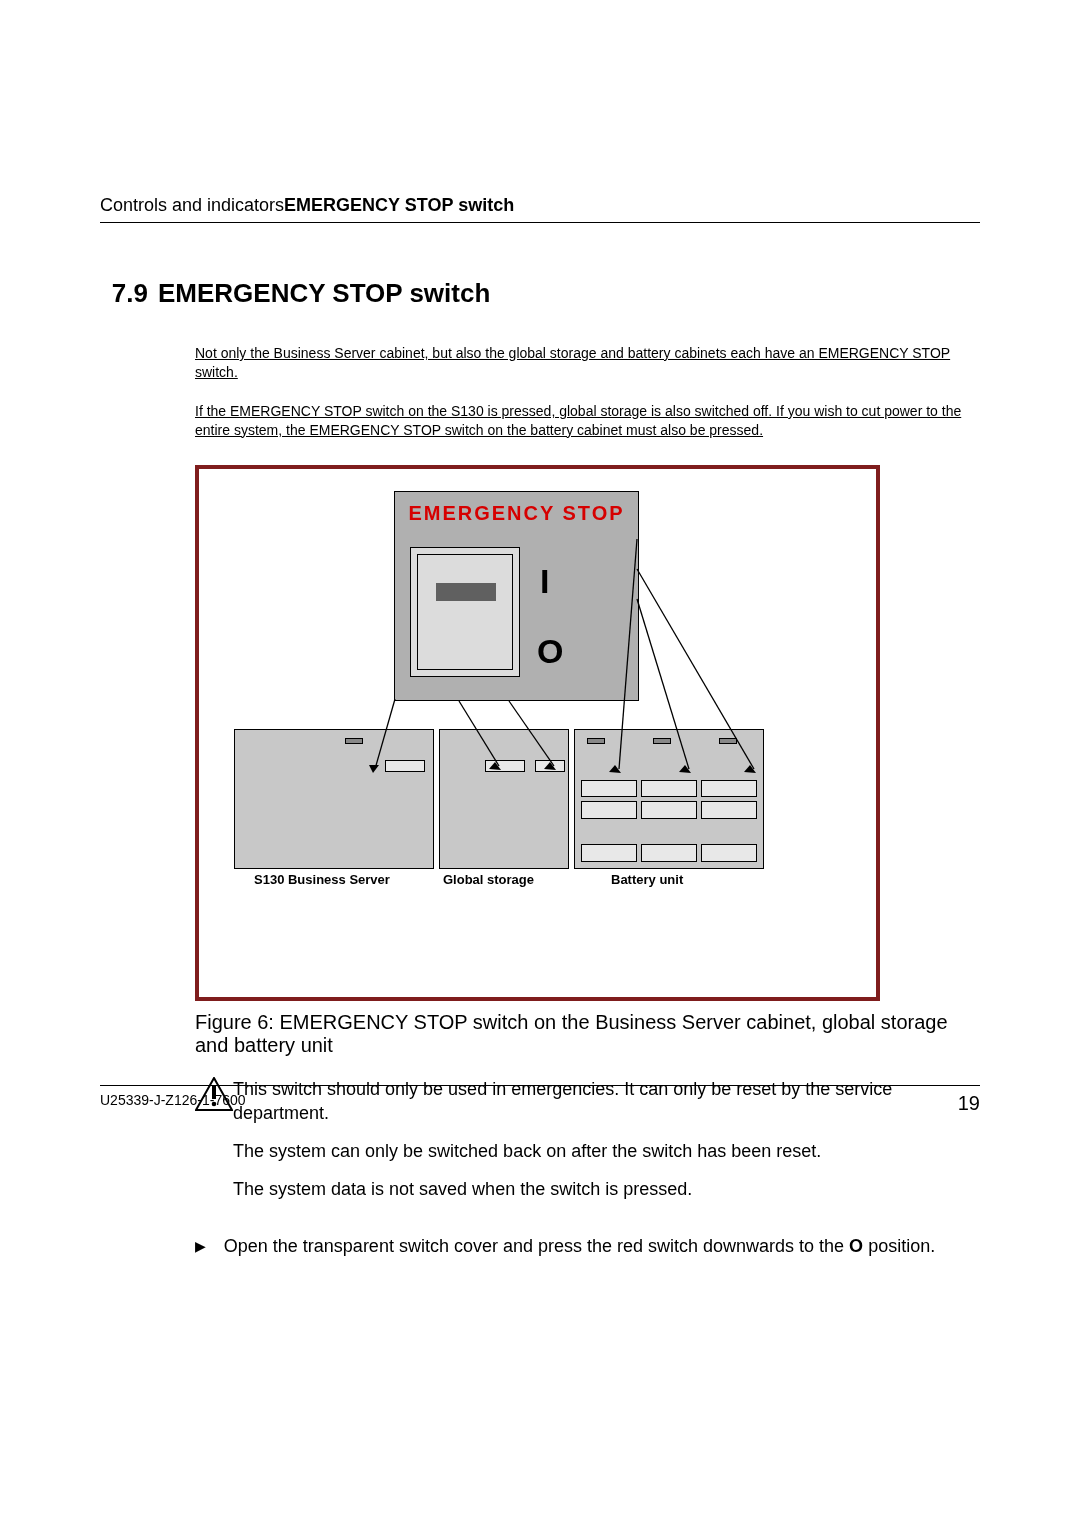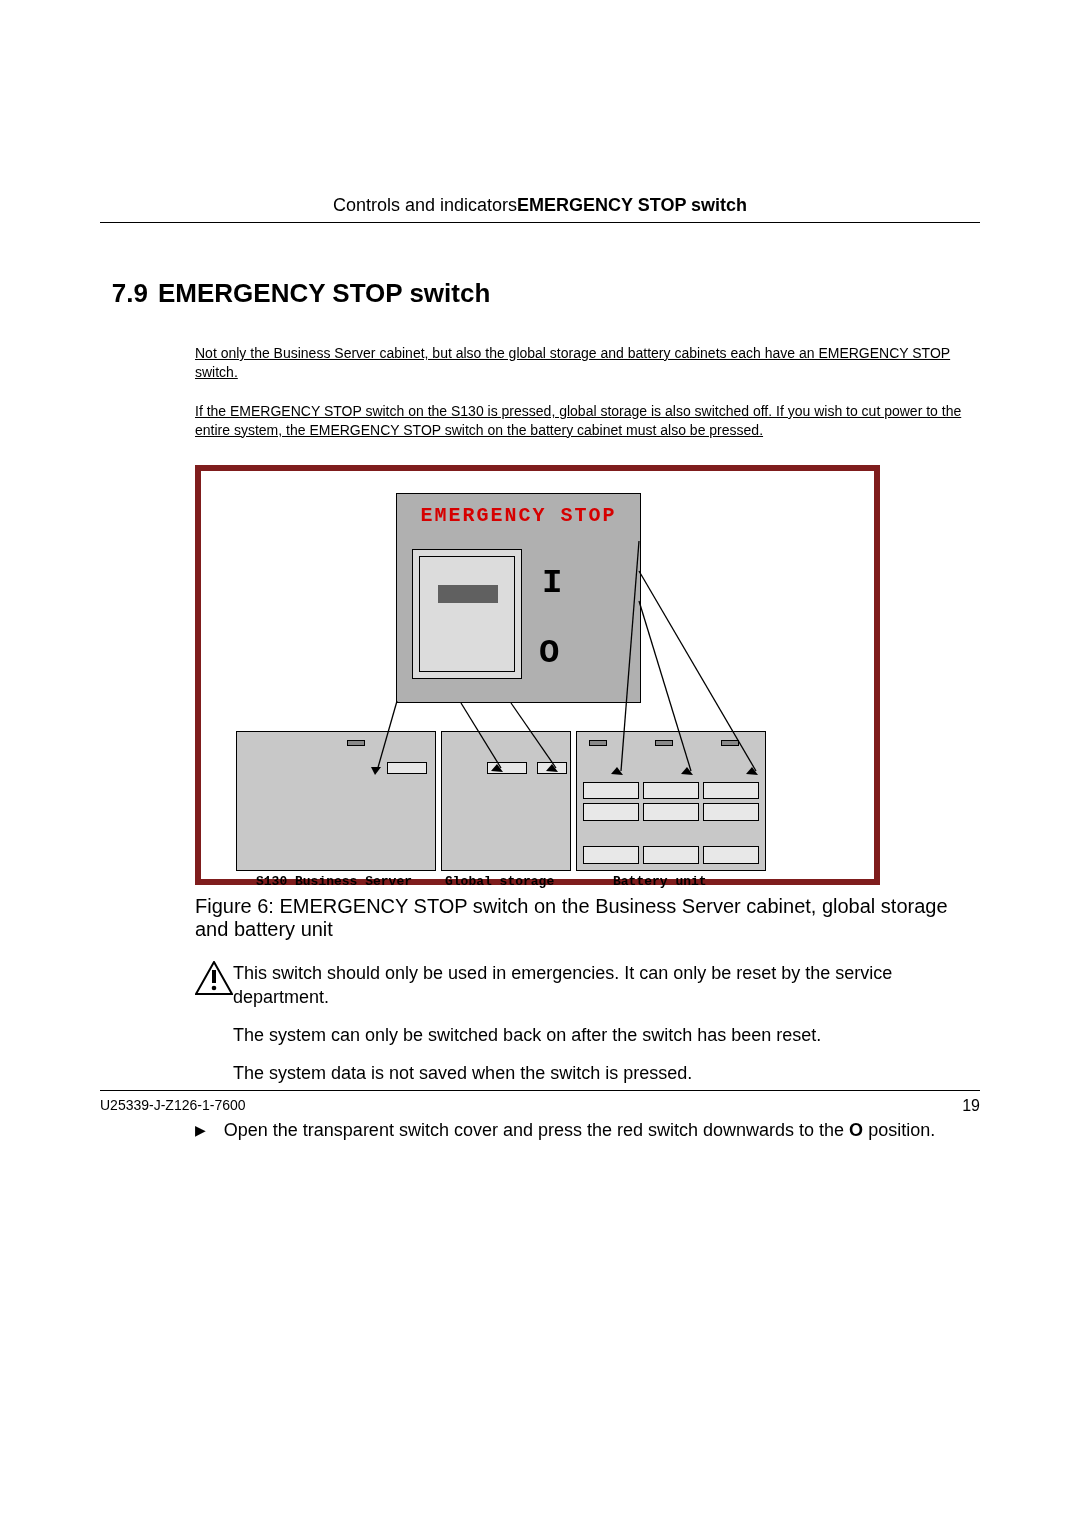--- a/index.html
+++ b/index.html
@@ -5,21 +5,21 @@
   * { box-sizing: border-box; margin: 0; padding: 0; }
   html, body { width: 1080px; height: 1525px; background: #fff; font-family: Arial, Helvetica, sans-serif; color: #000; }
   .page {
     position: relative;
     width: 1080px;
     height: 1525px;
     padding: 195px 100px 0 100px;
   }
   .running-head {
     display: flex;
-    justify-content: center;
+    justify-content: flex-start;
     font-size: 18px;
     padding-bottom: 6px;
     border-bottom: 1.5px solid #000;
   }
   .running-head .right { font-weight: bold; }
   .section-heading {
     margin-top: 55px;
     font-size: 26px;
     font-weight: bold;
   }
@@ -29,25 +29,24 @@
     font-size: 14px;
     line-height: 1.35;
     text-decoration: underline;
   }
   .para1 { margin-top: 35px; }
   .para2 { margin-top: 20px; }
   .figure-frame {
     margin-left: 95px;
     margin-top: 25px;
     width: 685px;
-    height: 420px;
-    border: 6px solid #7f1d1d;
+    height: 536px;
+    border: 4px solid #7f1d1d;
     position: relative;
     background: #fff;
-    font-family: Liberation Mono, monospace;
   }
   
   .estop-panel {
     position: absolute;
     left: 195px; top: 22px;
     width: 245px; height: 210px;
     background: #b0b0b0;
     border: 1.5px solid #000;
   }
   .estop-title {
@@ -162,21 +161,21 @@
     left: 100px; right: 100px;
     bottom: 410px;
   }
   .footer-line {
     border-top: 1.5px solid #000;
     padding-top: 6px;
     display: flex;
     justify-content: space-between;
     font-size: 14px;
   }
-  .footer-line .pageno { font-size: 16px; }
+  .footer-line .pageno { font-size: 20px; }
   
   .slot {
     position: absolute;
     background: #888; border: 1px solid #000;
     width: 18px; height: 6px;
   }
   .panelrow {
     position: absolute;
     width: 20px; height: 12px;
     border: 1px solid #000;

